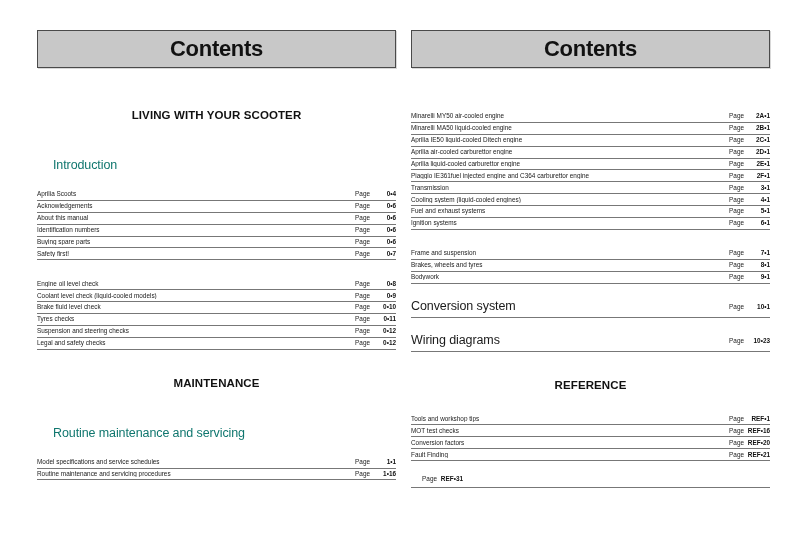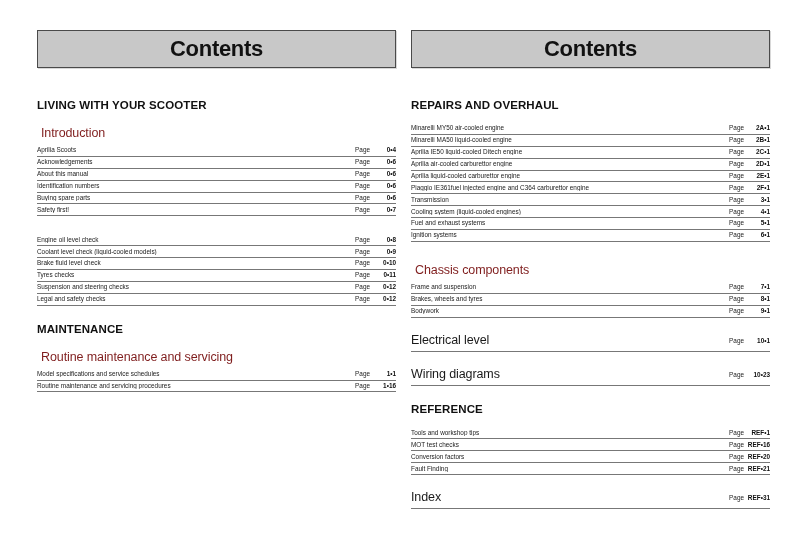--- a/index.html
+++ b/index.html
@@ -47,29 +47,30 @@
     font-weight: bold;
     letter-spacing: -0.3px;
     color: #111111;
   }
 
   
   .major-heading {
     font-size: 11.5px;
     font-weight: bold;
     letter-spacing: 0.1px;
-    margin: 0;
+    margin: 10px;
     padding: 0;
     color: #111111;
+    text-align: center;
   }
   .sub-heading {
     font-size: 12.5px;
     font-weight: normal;
-    color: #7f1d1d;
-    margin: 4px;
+    color: #0f766e;
+    margin: 16px;
     padding: 0;
     letter-spacing: -0.1px;
   }
 
   
   .entry-list {
     margin: 0;
     padding: 0;
     list-style: none;
   }
@@ -244,21 +245,20 @@
     </div>
 
     <div class="column">
 
       <div class="banner">
         <span class="banner-title">Contents</span>
       </div>
 
       <div class="gap-after-banner"></div>
 
-      <div class="major-heading">REPAIRS AND OVERHAUL</div>
 
       <div class="gap-major-to-sub"></div>
 
       <div class="gap-sub-to-list"></div>
       <ul class="entry-list">
         <li class="entry">
           <span class="entry-title">Minarelli MY50 air-cooled engine</span>
           <span class="entry-pagelabel">Page</span>
           <span class="entry-pagenum">2A•1</span>
         </li>
@@ -304,21 +304,20 @@
         </li>
         <li class="entry">
           <span class="entry-title">Ignition systems</span>
           <span class="entry-pagelabel">Page</span>
           <span class="entry-pagenum">6•1</span>
         </li>
       </ul>
 
       <div class="gap-block"></div>
 
-      <div class="sub-heading">Chassis components</div>
       <div class="gap-sub-to-list"></div>
       <ul class="entry-list">
         <li class="entry">
           <span class="entry-title">Frame and suspension</span>
           <span class="entry-pagelabel">Page</span>
           <span class="entry-pagenum">7•1</span>
         </li>
         <li class="entry">
           <span class="entry-title">Brakes, wheels and tyres</span>
           <span class="entry-pagelabel">Page</span>
@@ -327,21 +326,21 @@
         <li class="entry">
           <span class="entry-title">Bodywork</span>
           <span class="entry-pagelabel">Page</span>
           <span class="entry-pagenum">9•1</span>
         </li>
       </ul>
 
       <div class="gap-big"></div>
 
       <div class="big-entry">
-        <span class="big-title">Electrical level</span>
+        <span class="big-title">Conversion system</span>
         <span class="entry-pagelabel">Page</span>
         <span class="entry-pagenum">10•1</span>
       </div>
 
       <div class="gap-big"></div>
 
       <div class="big-entry">
         <span class="big-title">Wiring diagrams</span>
         <span class="entry-pagelabel">Page</span>
         <span class="entry-pagenum">10•23</span>
@@ -372,20 +371,19 @@
         <li class="entry">
           <span class="entry-title">Fault Finding</span>
           <span class="entry-pagelabel">Page</span>
           <span class="entry-pagenum">REF•21</span>
         </li>
       </ul>
 
       <div class="gap-big"></div>
 
       <div class="big-entry">
-        <span class="big-title">Index</span>
         <span class="entry-pagelabel">Page</span>
         <span class="entry-pagenum">REF•31</span>
       </div>
 
     </div>
   </div>
 </div>
 
 </body></html>

